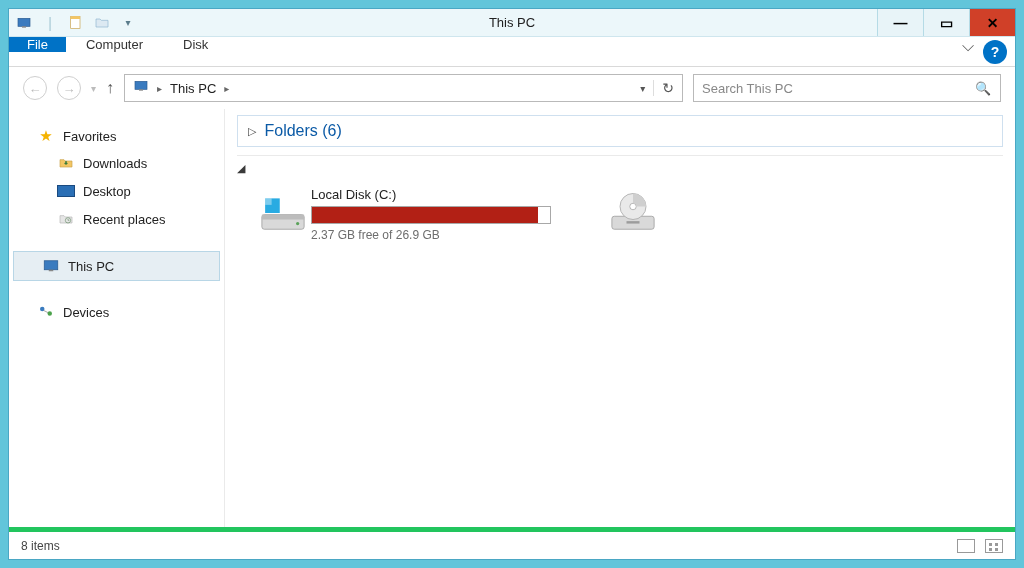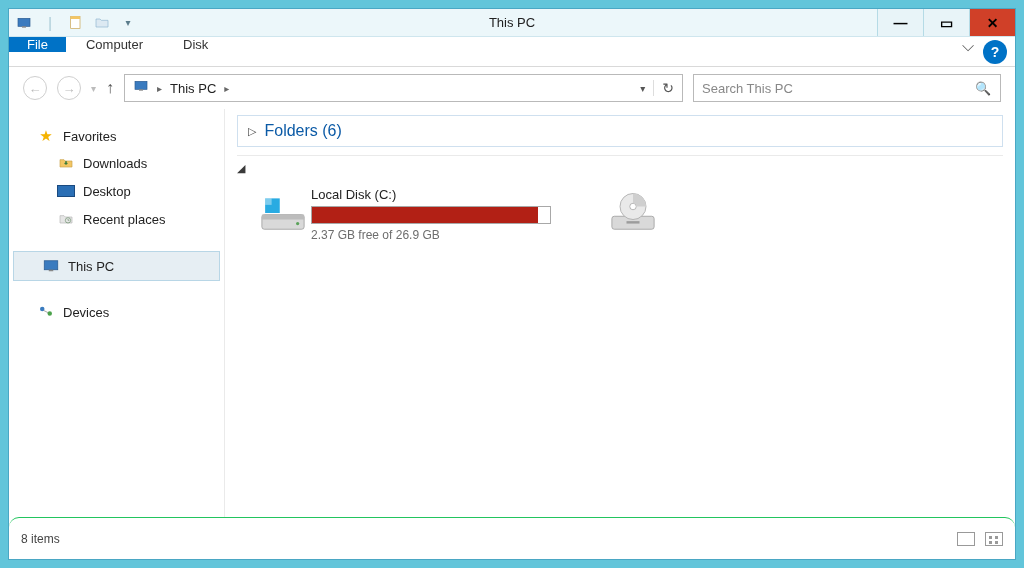--- a/index.html
+++ b/index.html
@@ -62,21 +62,21 @@
   .drives { display: flex; gap: 40px; padding: 12px 20px; }
   .drive { display: flex; gap: 2px; align-items: flex-start; width: 310px; }
   .drive .big-ico { width: 52px; height: 52px; display: flex; align-items: center; justify-content: center; }
   .drive .meta { flex: 1; }
   .drive .name { font-size: 13px; color: #222; margin-bottom: 4px; }
   .drive .bar { width: 240px; height: 18px; border: 1px solid #a8a8a8; background: #fff; position: relative; margin-bottom: 4px; }
   .drive .bar .fill { position: absolute; left: 0; top: 0; bottom: 0; background: #b22015; }
   .drive .free { font-size: 12px; color: #6d6d6d; }
 
   
-  .status { height: 42px; border-top: 1px solid #22c55e; display: flex; align-items: center; padding: 0 12px; font-size: 12px; color: #444; justify-content: space-between; border-radius: 10px; }
+  .status { height: 32px; border-top: 5px solid #22c55e; display: flex; align-items: center; padding: 0 12px; font-size: 12px; color: #444; justify-content: space-between; }
   .status .views { display: flex; gap: 10px; color: #777; }
   .viewbtn { width: 18px; height: 14px; border: 1px solid #999; }
   .viewbtn.grid { background:
     linear-gradient(#999,#999) 3px 3px/3px 3px no-repeat,
     linear-gradient(#999,#999) 9px 3px/3px 3px no-repeat,
     linear-gradient(#999,#999) 3px 8px/3px 3px no-repeat,
     linear-gradient(#999,#999) 9px 8px/3px 3px no-repeat, #fff; }
 </style>
 </head>
 <body>

